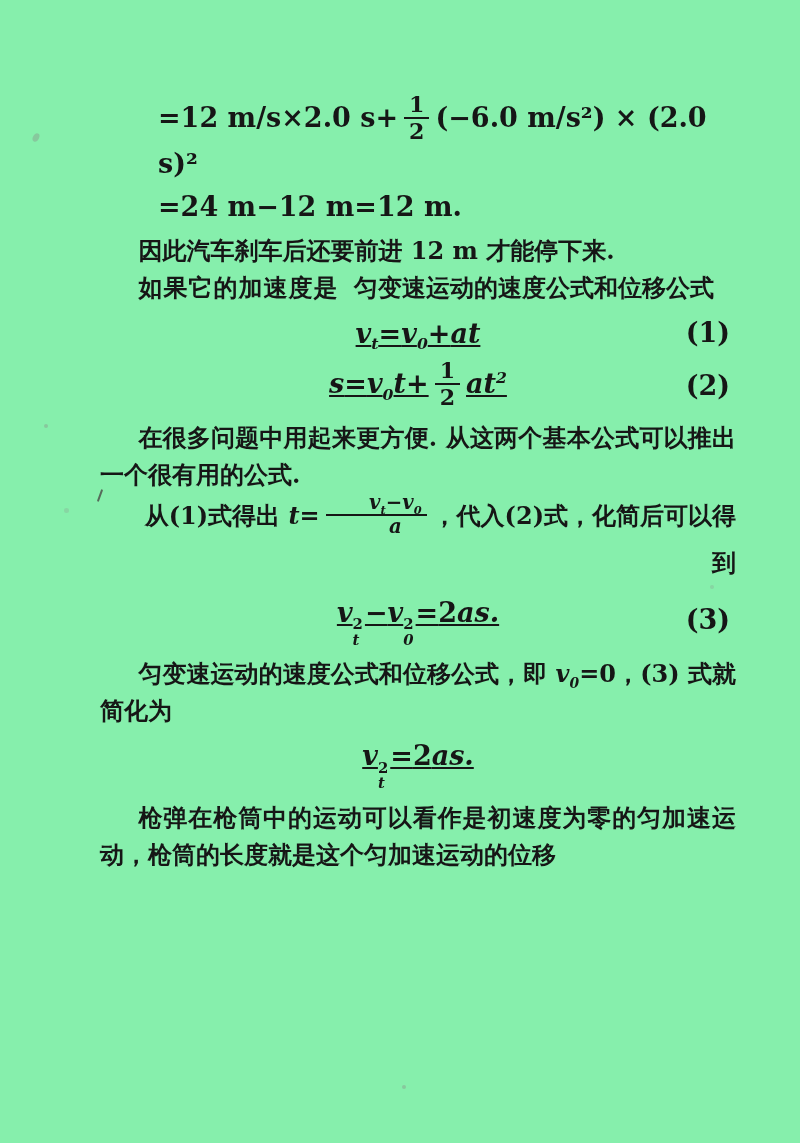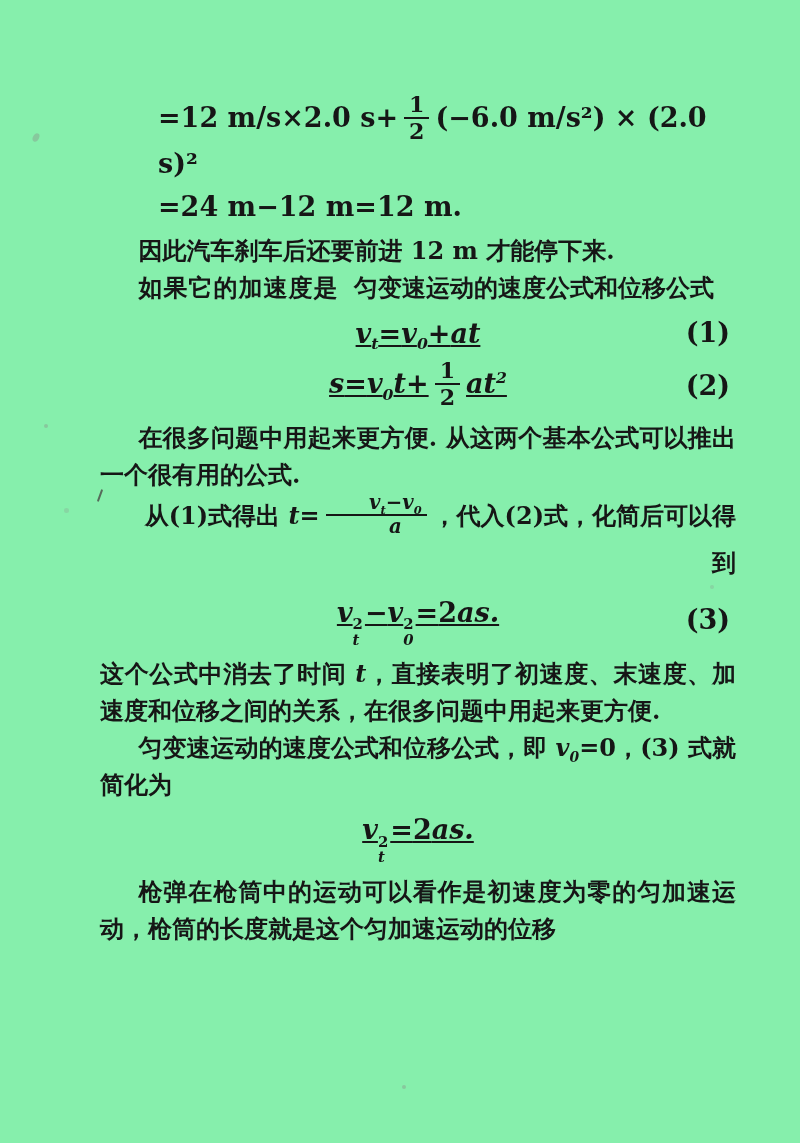--- a/index.html
+++ b/index.html
@@ -82,21 +82,20 @@
         </span><span>，代入(2)式，化简后可以得到</span></p>
 
     <div class="eq-row"><span class="it">v</span><span class="ss">
           <span class="ss-sup">2</span>
           <span class="ss-sub">t</span>
         </span><span class="rm">−</span><span class="it">v</span><span class="ss">
           <span class="ss-sup">2</span>
           <span class="ss-sub">0</span>
         </span><span class="rm">=</span><span class="rm">2</span><span class="it">as.</span><span class="eq-num rm">(3)</span></div>
 
-    <p><span>这个公式中消去了时间 </span><span class="it">t</span><span>，直接表明了初速度、末速度、加速度和位移之间的关系，在很多问题中用起来更方便.</span></p>
 
     <p class="indent"><span>匀变速运动的速度公式和位移公式，即 </span><span class="it">v</span><sub>0</sub><span>=0，(3) 式就简化为</span></p>
 
     <div class="eq-row"><span class="it">v</span><span class="ss">
           <span class="ss-sup">2</span>
           <span class="ss-sub">t</span>
         </span><span class="rm">=</span><span class="rm">2</span><span class="it">as.</span></div>
 
 
     <p class="indent"><span>枪弹在枪筒中的运动可以看作是初速度为零的匀加速运动，枪筒的长度就是这个匀加速运动的位移 </span></p>

